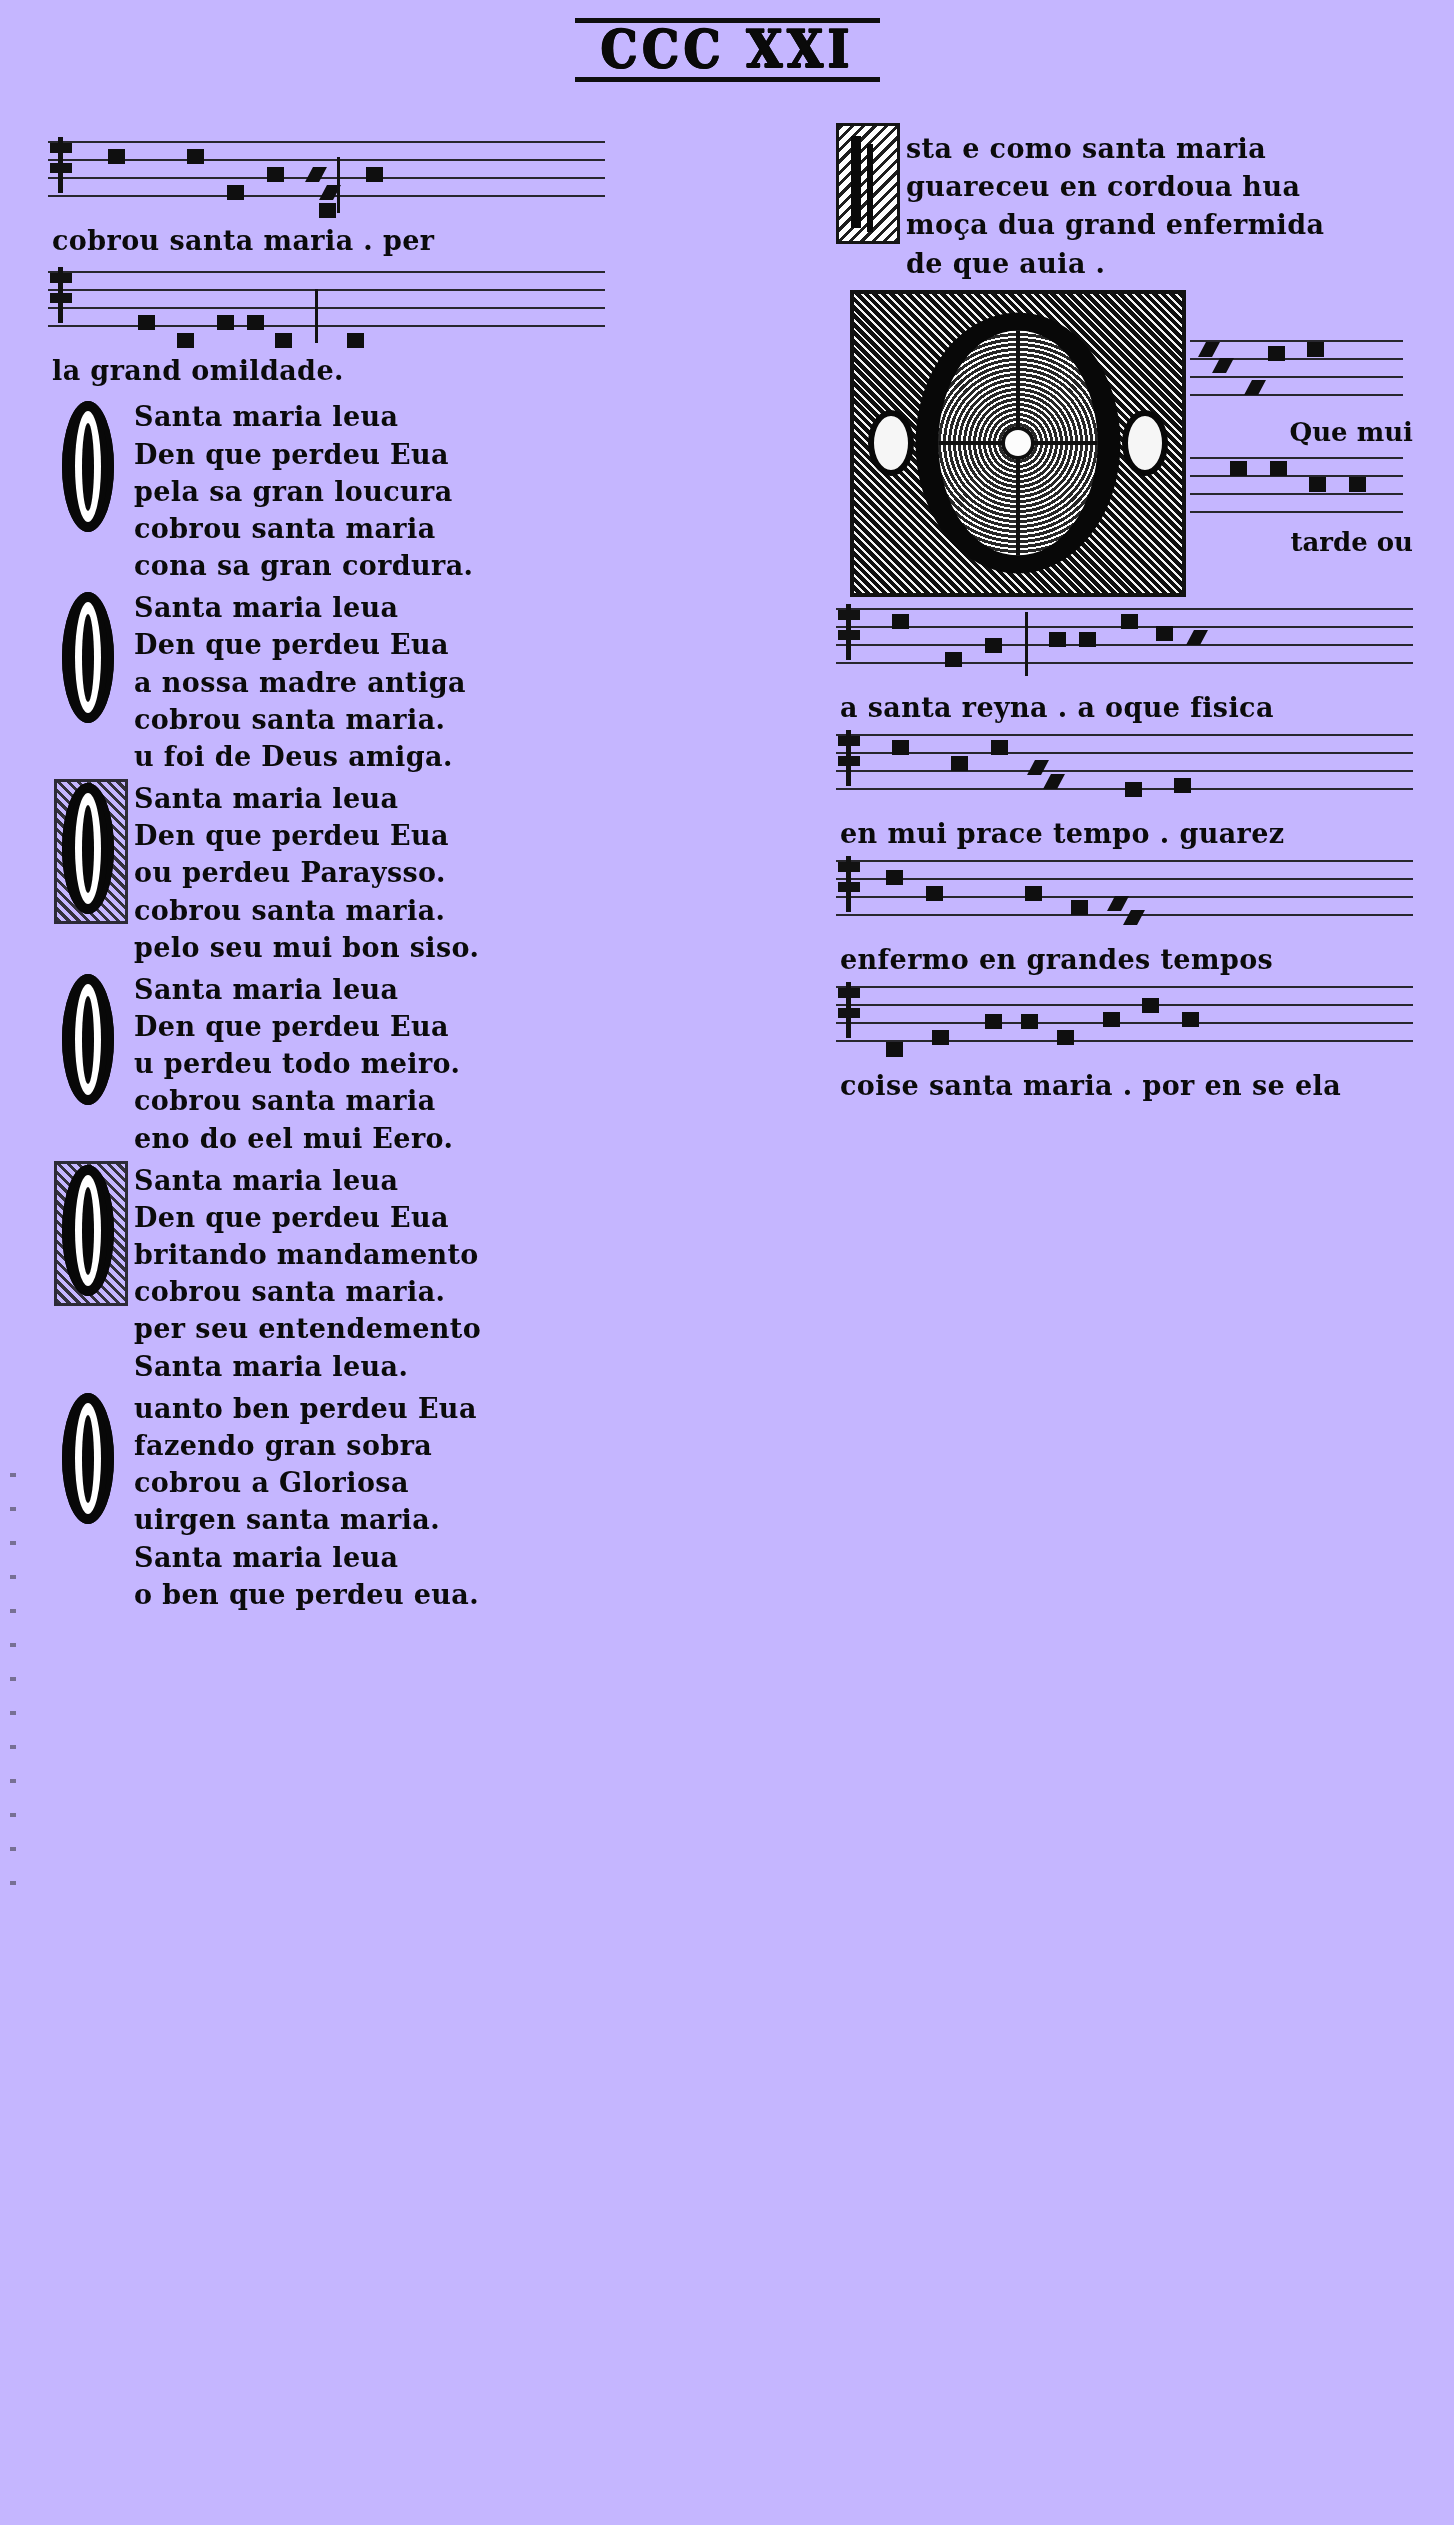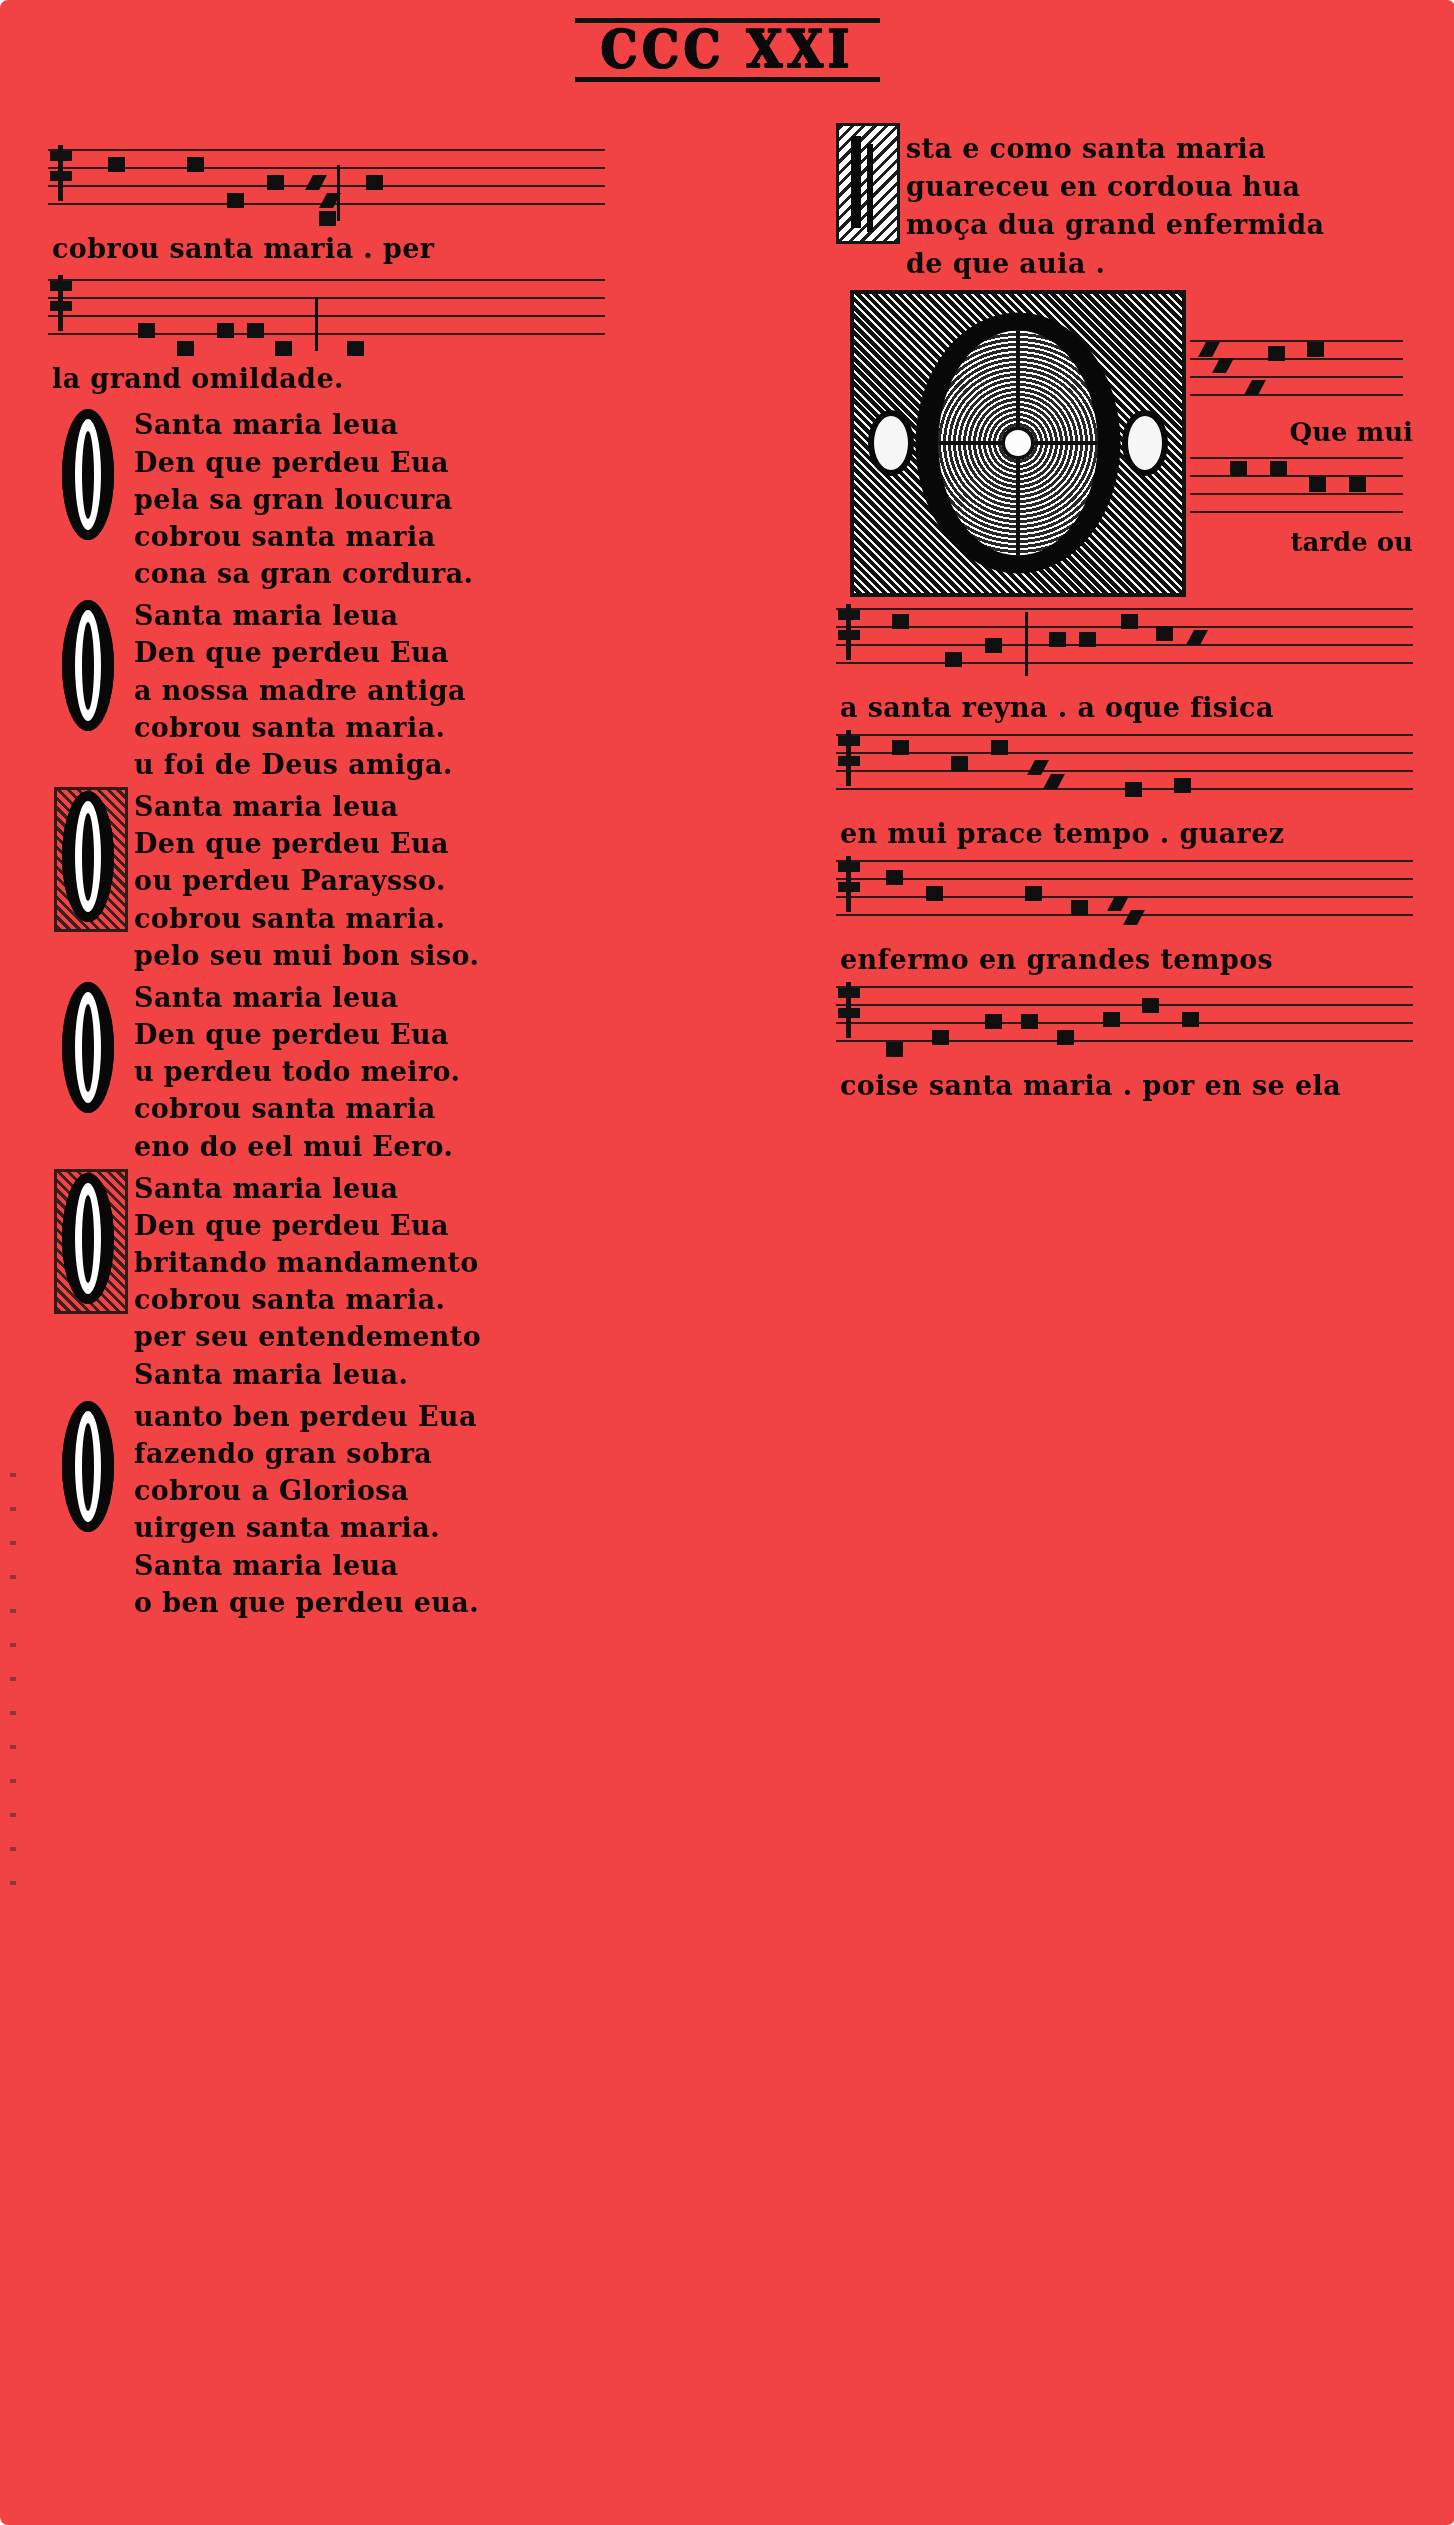--- a/index.html
+++ b/index.html
@@ -11,23 +11,22 @@
     width: 1455px;
     height: 2525px;
     position: relative;
     font-family: "DejaVu Serif", serif;
     overflow: hidden;
   }
 
   .page {
     position: absolute;
     inset: 0;
-    background: #ef4444;
+    background: #c4b5fd;
     filter: contrast(1.02);
-    border-radius: 8px;
   }
 
   
   .folio-heading {
     position: absolute;
     left: 0;
     right: 0;
     top: 18px;
     display: flex;
     justify-content: center;
@@ -48,21 +47,21 @@
     line-height: 1.05;
     color: #0c0c0c;
     -webkit-text-stroke: 1.5px #0c0c0c;
     text-shadow: 1px 0 0 #0c0c0c, -1px 0 0 #0c0c0c, 0 1px 0 #111;
     transform: scaleY(1.12);
   }
 
   
   .col {
     position: absolute;
-    top: 149px;
+    top: 141px;
   }
   .col-left { left: 48px; width: 557px; }
   .col-right { left: 836px; width: 577px; }
 
   
   .stave {
     position: relative;
     width: 100%;
     margin: 0 0 4px 0;
   }

